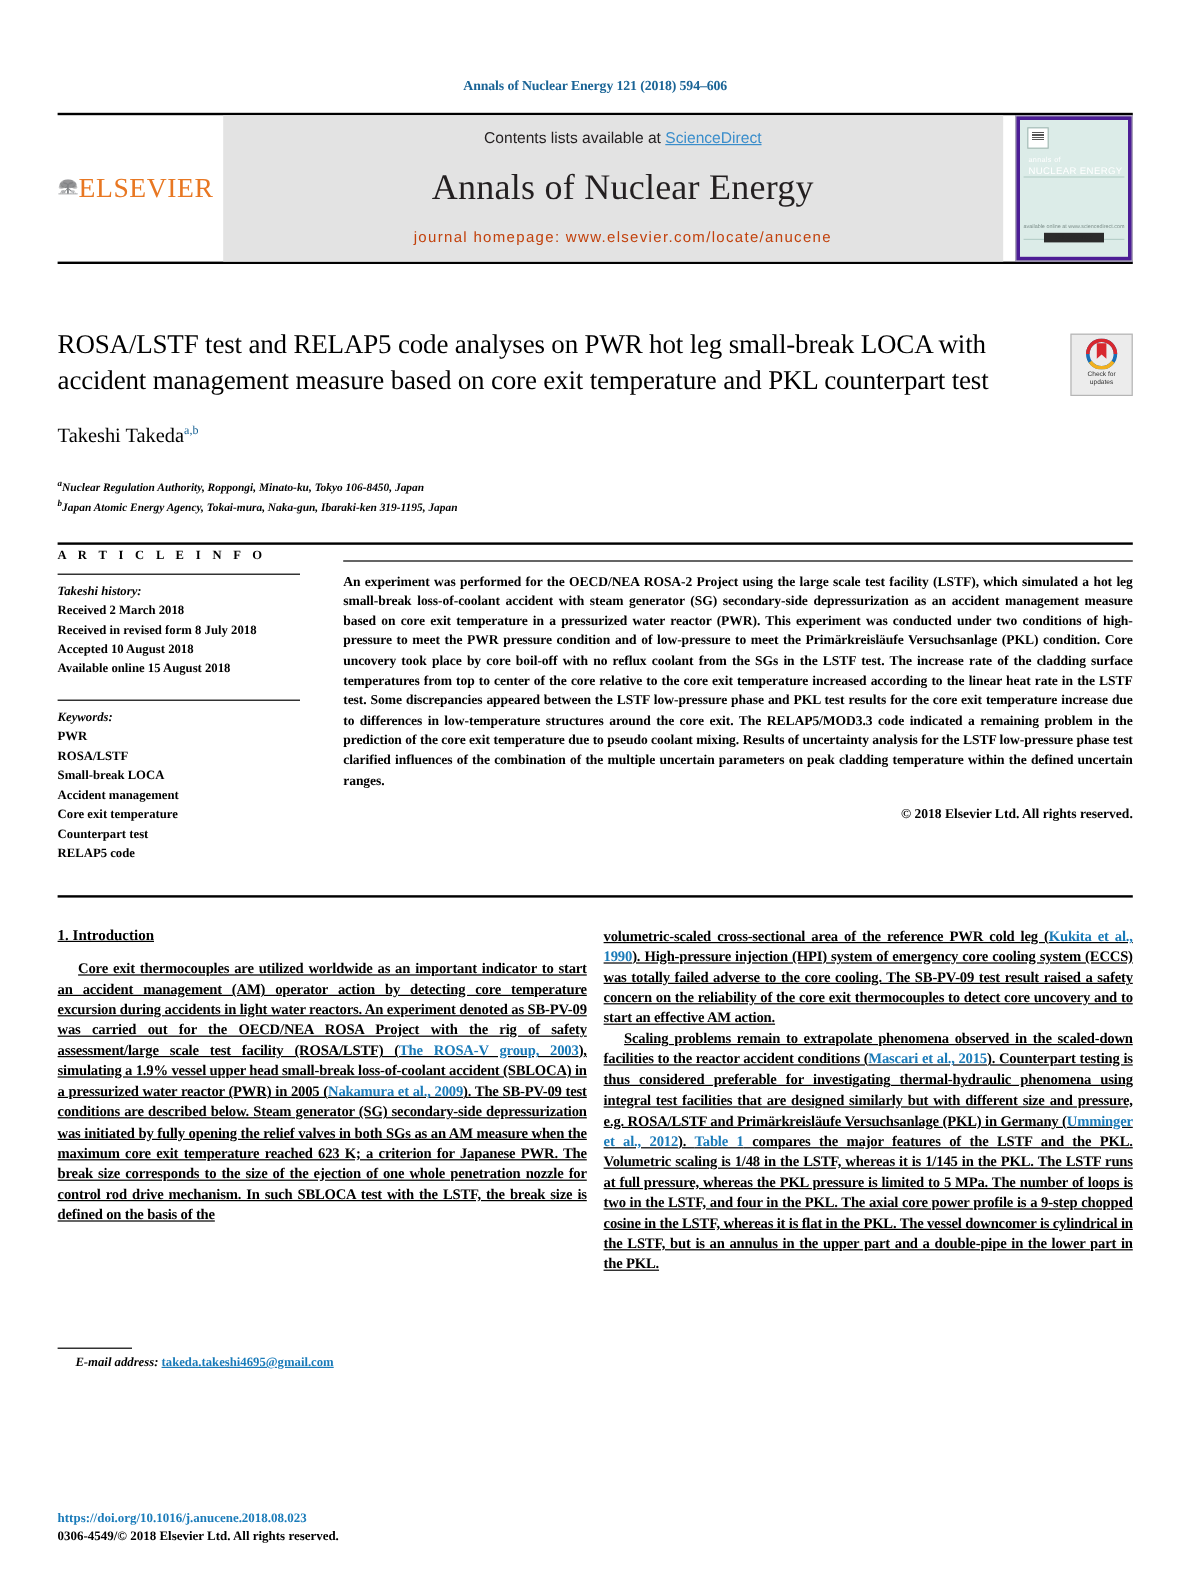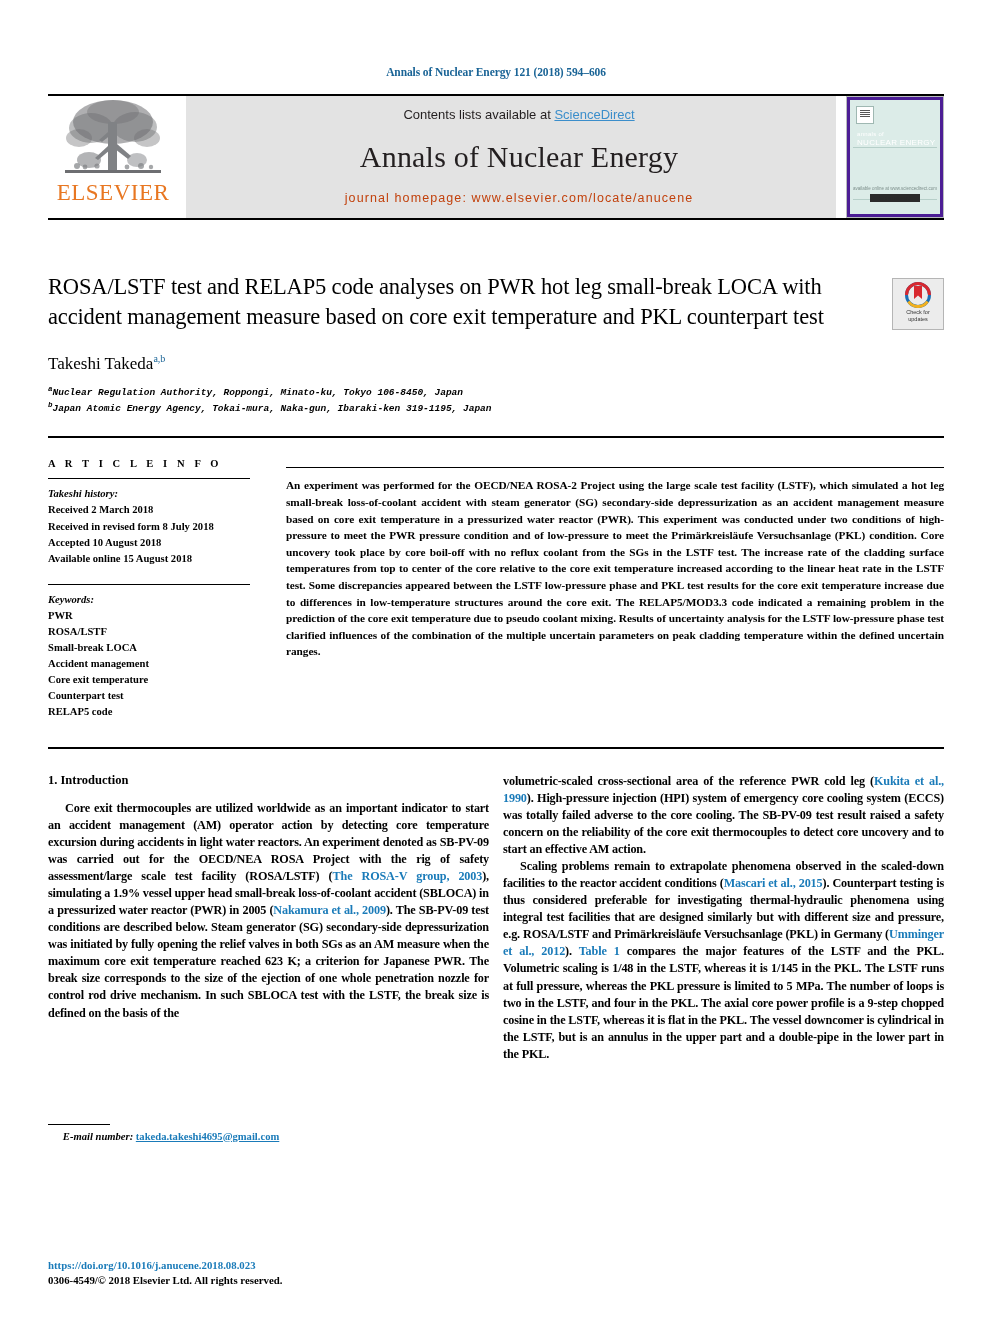--- a/index.html
+++ b/index.html
@@ -42,23 +42,22 @@
   .masthead {
     display: flex;
     align-items: stretch;
     height: 122px;
     margin-top: 0px;
   }
   .elsevier-logo {
     width: 130px;
     flex: 0 0 130px;
     display: flex;
-    flex-direction: column;
     align-items: center;
-    justify-content: flex-start;
+    justify-content: flex-end;
     padding-bottom: 2px;
   }
   .tree-svg { display:block; }
   .elsevier-word {
     font-family: "Liberation Serif", serif;
     font-size: 23px;
     letter-spacing: 0.5px;
     color: #e87722;
     line-height: 1;
     margin-top: 1px;
@@ -175,22 +174,22 @@
     font-family: "Liberation Serif", serif;
     font-size: 17px;
     color: #000;
   }
   .author-line sup {
     color: #1a6496;
     font-size: 10px;
     vertical-align: super;
   }
   .affiliations {
-    margin-top: 10px;
-    font-family: Liberation Mono, monospace;
+    margin-top: 24px;
+    font-family: Liberation Serif, serif;
     font-style: italic;
     font-weight: bold;
     font-size: 9.5px;
     line-height: 1.48;
     color: #000;
   }
   .affiliations sup { font-size: 7.5px; }
 
   .crossmark {
     position: absolute;
@@ -217,21 +216,21 @@
   }
 
   .title-rule {
     border-top: 2.5px solid #000;
     margin-top: 20px;
   }
 
   
   .info-abstract {
     display: flex;
-    margin-top: 20px;
+    margin-top: 4px;
   }
   .col-info {
     width: 238px;
     flex: 0 0 238px;
     padding-right: 36px;
     box-sizing: border-box;
   }
   .col-abstract {
     flex: 1 1 auto;
   }
@@ -275,20 +274,21 @@
   .abstract-rule {
     border-top: 2.5px solid #000;
     margin-top: 26px;
   }
 
   
   .body-cols {
     display: flex;
     margin-top: 24px;
     column-gap: 14px;
+    text-decoration: underline;
   }
   .bcol {
     flex: 1 1 0;
     min-width: 0;
     position: relative;
   }
   .sec-heading {
     font-family: "Liberation Serif", serif;
     font-weight: bold;
     font-size: 12.5px;
@@ -464,35 +464,36 @@
         <div>Accident management</div>
         <div>Core exit temperature</div>
         <div>Counterpart test</div>
         <div>RELAP5 code</div>
       </div>
     </div>
 
     <div class="col-abstract">
       <div class="thin-rule"></div>
       <div class="abstract-body">An experiment was performed for the OECD/NEA ROSA-2 Project using the large scale test facility (LSTF), which simulated a hot leg small-break loss-of-coolant accident with steam generator (SG) secondary-side depressurization as an accident management measure based on core exit temperature in a pressurized water reactor (PWR). This experiment was conducted under two conditions of high-pressure to meet the PWR pressure condition and of low-pressure to meet the Primärkreisläufe Versuchsanlage (PKL) condition. Core uncovery took place by core boil-off with no reflux coolant from the SGs in the LSTF test. The increase rate of the cladding surface temperatures from top to center of the core relative to the core exit temperature increased according to the linear heat rate in the LSTF test. Some discrepancies appeared between the LSTF low-pressure phase and PKL test results for the core exit temperature increase due to differences in low-temperature structures around the core exit. The RELAP5/MOD3.3 code indicated a remaining problem in the prediction of the core exit temperature due to pseudo coolant mixing. Results of uncertainty analysis for the LSTF low-pressure phase test clarified influences of the combination of the multiple uncertain parameters on peak cladding temperature within the defined uncertain ranges.</div>
+      <div class="abstract-copy">© 2018 Elsevier Ltd. All rights reserved.</div>
     </div>
   </div>
 
   <div class="abstract-rule"></div>
 
   <div class="body-cols">
 
     <div class="bcol" style="padding-bottom:120px">
       <div class="sec-heading">1. Introduction</div>
       <p class="para first"><span>Core exit thermocouples are utilized worldwide as an important indicator to start an accident management (AM) operator action by detecting core temperature excursion during accidents in light water reactors. An experiment denoted as SB-PV-09 was carried out for the OECD/NEA ROSA Project with the rig of safety assessment/large scale test facility (ROSA/LSTF) (</span><a class="ref" href="#">The ROSA-V group, 2003</a><span>), simulating a 1.9% vessel upper head small-break loss-of-coolant accident (SBLOCA) in a pressurized water reactor (PWR) in 2005 (</span><a class="ref" href="#">Nakamura et al., 2009</a><span>). The SB-PV-09 test conditions are described below. Steam generator (SG) secondary-side depressurization was initiated by fully opening the relief valves in both SGs as an AM measure when the maximum core exit temperature reached 623 K; a criterion for Japanese PWR. The break size corresponds to the size of the ejection of one whole penetration nozzle for control rod drive mechanism. In such SBLOCA test with the LSTF, the break size is defined on the basis of the</span></p>
 
       <div class="footnote-wrap">
         <div class="footnote-rule"></div>
         <div class="footnote">
-          <span class="lbl">E-mail number:</span>
+          <span class="lbl">E-mail address:</span>
           <a class="mail" href="#">takeda.takeshi4695@gmail.com</a>
         </div>
       </div>
     </div>
 
     <div class="bcol">
       <p class="para" style="text-indent:0"><span>volumetric-scaled cross-sectional area of the reference PWR cold leg (</span><a class="ref" href="#">Kukita et al., 1990</a><span>). High-pressure injection (HPI) system of emergency core cooling system (ECCS) was totally failed adverse to the core cooling. The SB-PV-09 test result raised a safety concern on the reliability of the core exit thermocouples to detect core uncovery and to start an effective AM action.</span></p>
       <p class="para"><span>Scaling problems remain to extrapolate phenomena observed in the scaled-down facilities to the reactor accident conditions (</span><a class="ref" href="#">Mascari et al., 2015</a><span>). Counterpart testing is thus considered preferable for investigating thermal-hydraulic phenomena using integral test facilities that are designed similarly but with different size and pressure, e.g. ROSA/LSTF and Primärkreisläufe Versuchsanlage (PKL) in Germany (</span><a class="ref" href="#">Umminger et al., 2012</a><span>). </span><a class="ref" href="#">Table 1</a><span> compares the major features of the LSTF and the PKL. Volumetric scaling is 1/48 in the LSTF, whereas it is 1/145 in the PKL. The LSTF runs at full pressure, whereas the PKL pressure is limited to 5 MPa. The number of loops is two in the LSTF, and four in the PKL. The axial core power profile is a 9-step chopped cosine in the LSTF, whereas it is flat in the PKL. The vessel downcomer is cylindrical in the LSTF, but is an annulus in the upper part and a double-pipe in the lower part in the PKL.</span></p>
     </div>
   </div>

